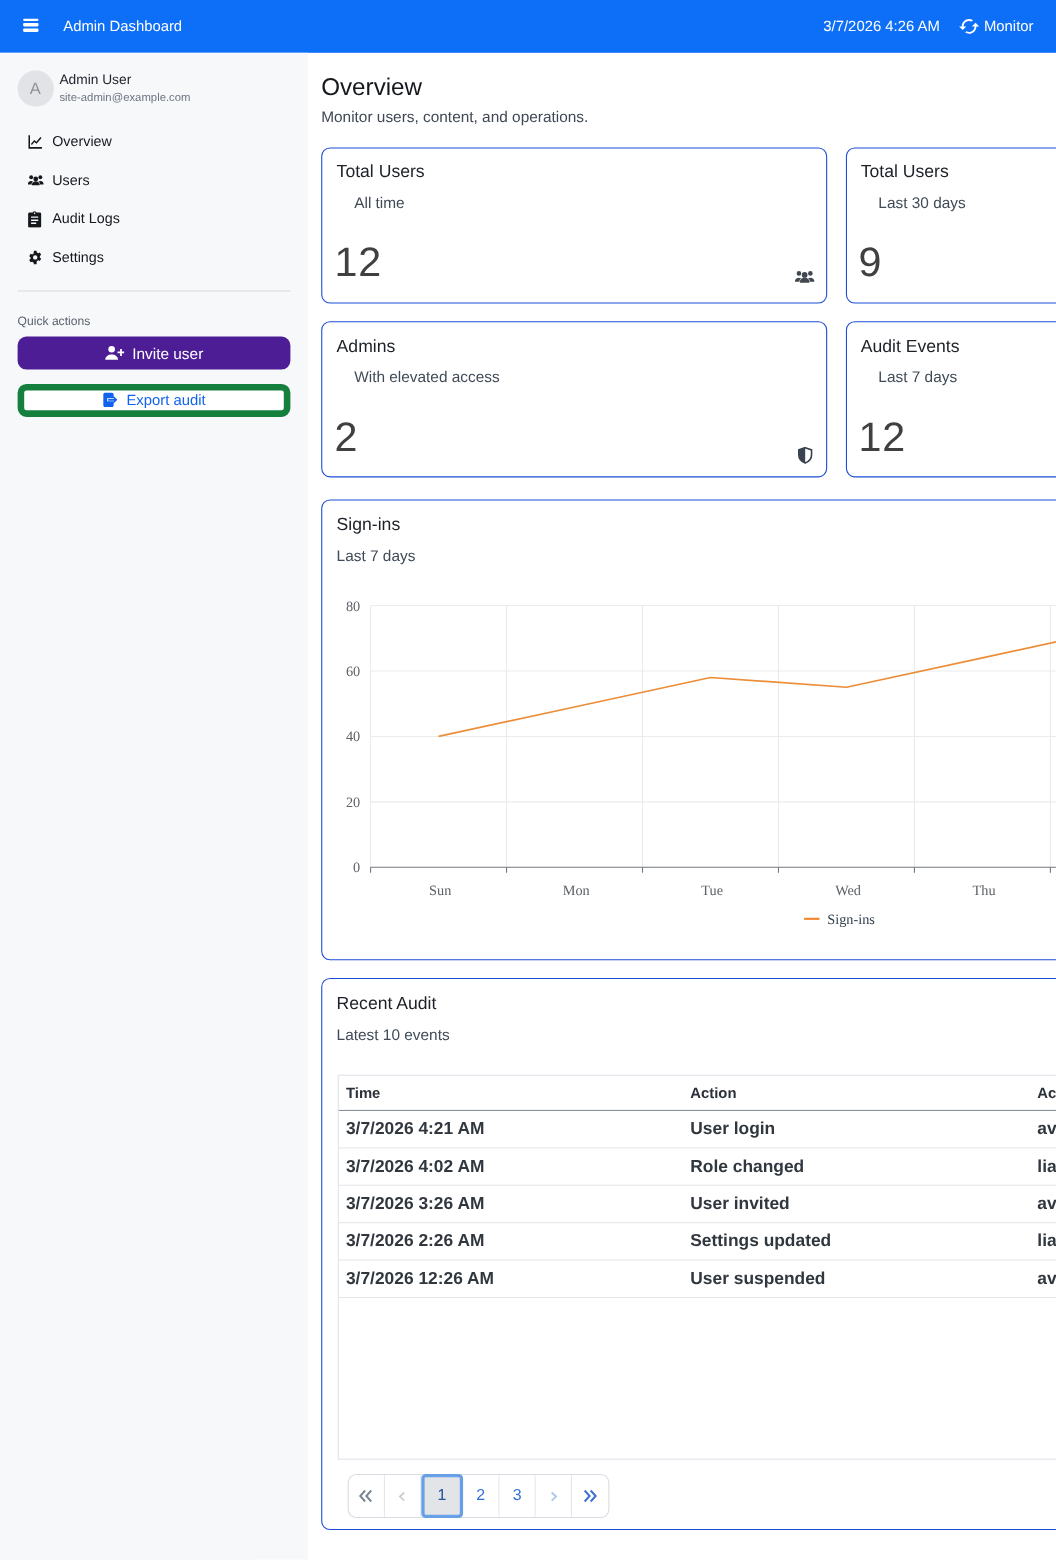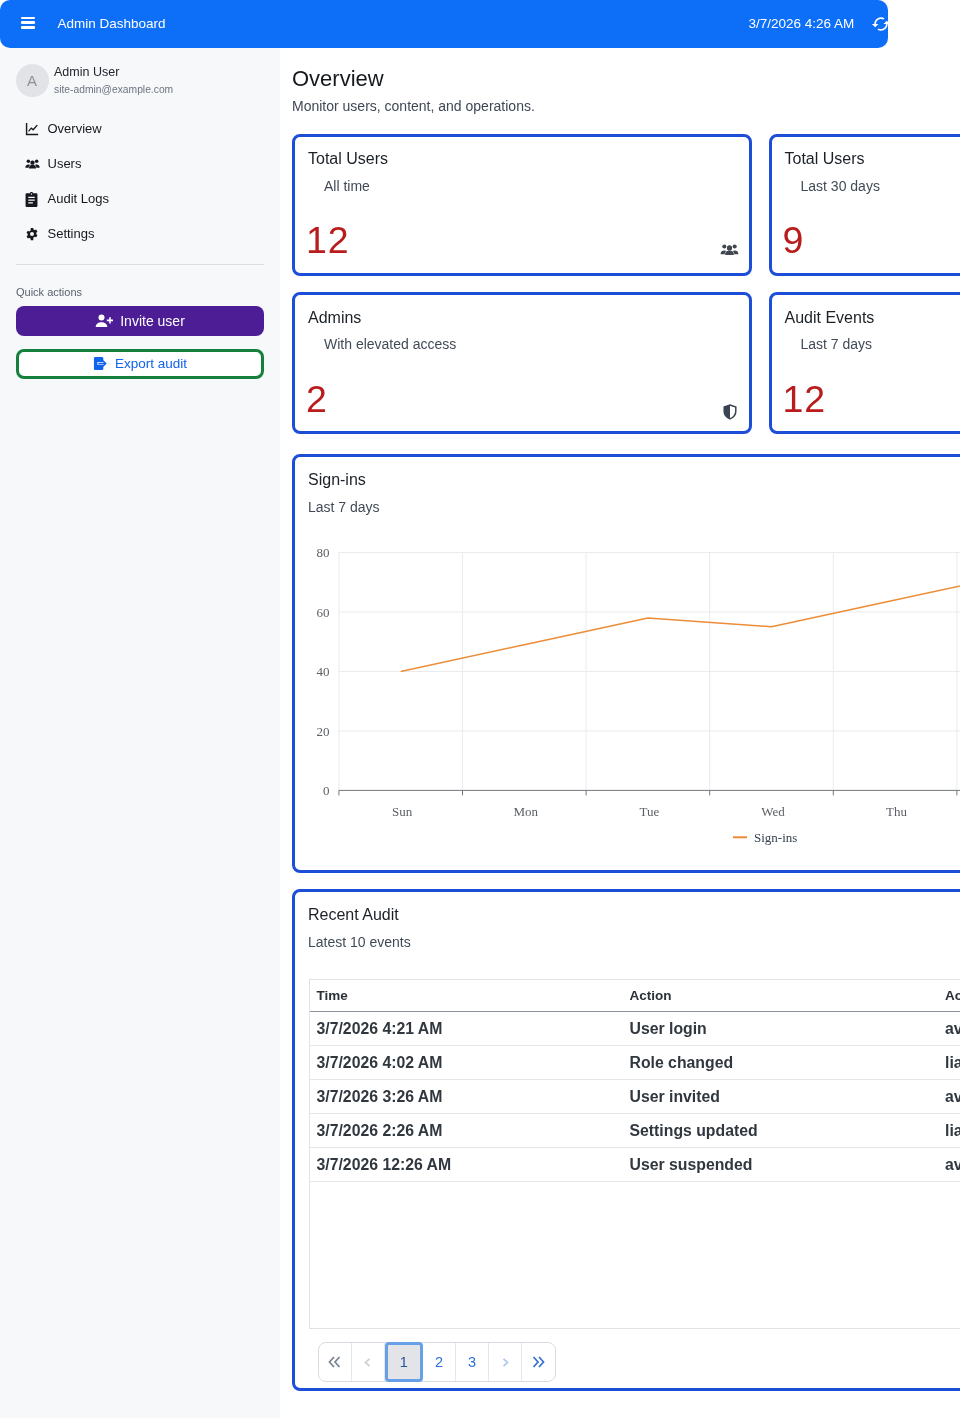--- a/index.html
+++ b/index.html
@@ -1,20 +1,20 @@
 <!DOCTYPE html>
 <html><head>
 <meta charset="utf-8">
 <style>
 * { margin:0; padding:0; box-sizing:border-box; }
 html,body { width:960px; height:1418px; overflow:hidden; background:#fff;
   font-family:"Liberation Sans", sans-serif; position:relative; }
 
 
-#topbar { position:absolute; left:0; top:0; width:888px; height:48px; background:#0d6ef8;border-radius:10px; }
+#topbar { position:absolute; left:0; top:0; width:960px; height:48px; background:#0d6ef8; }
 .hamb { position:absolute; left:21px; top:16.5px; width:14px; height:12.5px; }
 .hamb div { height:2.3px; background:#fff; border-radius:1px; margin-bottom:2.7px; }
 #tb-title { position:absolute; left:57.5px; top:0; height:48px; line-height:48px;
   color:#fff; font-size:13.5px; }
 #tb-last { position:absolute; left:667.5px; top:0; height:48px; line-height:48px;
   color:rgba(255,255,255,0.78); font-size:13px;margin-top:48px; }
 #tb-date { position:absolute; left:748.5px; top:0; height:48px; line-height:48px;
   color:#fff; font-size:13.5px; }
 #tb-refresh { position:absolute; left:894.5px; top:0; height:48px; line-height:48px;
   color:#fff; font-size:13.5px; }
@@ -27,32 +27,32 @@
 #sb-name { position:absolute; left:54px; top:16.5px; font-size:12.5px; color:#22272e; }
 #sb-mail { position:absolute; left:54px; top:36px; font-size:10.3px; color:#6c7480; }
 .nav-item { position:absolute; left:25px; height:20px; white-space:nowrap; }
 .nav-item svg { position:absolute; left:0; top:3px; }
 .nav-item span { position:absolute; left:22.5px; top:0; line-height:20px; font-size:13px; color:#15191e; }
 #sb-div { position:absolute; left:16px; top:216px; width:248px; border-top:1px solid #d9dde2; }
 #sb-qa { position:absolute; left:16px; top:237.5px; font-size:11px; color:#59626e; }
 .sb-btn { position:absolute; left:16px; width:248px; height:30px; border-radius:8px;
   display:flex; align-items:center; justify-content:center; font-size:13.5px; }
 #btn-invite { top:258px; background:#4c1d95; color:#fff; font-size:14px; }
-#btn-export { top:300.5px; background:#fff; border:3px solid #15803d; color:#1162ec; }
+#btn-export { top:300.5px; background:#fff; border:6px solid #15803d; color:#1162ec; }
 .sb-btn svg { margin-right:7px; }
 
 
 #h1 { position:absolute; left:292px; top:65.5px; font-size:22px; font-weight:400; color:#15191e; }
 #h1sub { position:absolute; left:292px; top:98px; font-size:14px; color:#3f4854; }
 
-.card { position:absolute; background:#fff; border:3px solid #1d4ed8; border-radius:8px; }
+.card { position:absolute; background:#fff; border:1px solid #1d4ed8; border-radius:8px; }
 .stat { width:460px; height:142px; }
 .stat .t { position:absolute; left:13px; top:13.5px; font-size:16px; color:#1b2127; }
 .stat .s { position:absolute; left:13px; top:41px; font-size:14px; color:#414b57;margin-left:16px; }
-.stat .n { position:absolute; left:11px; top:82.5px; font-size:37.5px; letter-spacing:0.8px; color:#b91c1c; }
+.stat .n { position:absolute; left:11px; top:82.5px; font-size:37.5px; letter-spacing:0.8px; color:#404040; }
 .stat .ic { position:absolute; right:10px; bottom:15px; }
 
 .bigcard { left:292px; width:936px; }
 .bigcard .t { position:absolute; left:13px; top:13.5px; font-size:16px; color:#1b2127; }
 .bigcard .s { position:absolute; left:13px; top:42px; font-size:14px; color:#414b57; }
 
 
 #tbl { position:absolute; left:14px; top:87px; width:908px; height:350px;
   border:1px solid #dfe3e8; }
 .trow { position:relative; width:100%; }

